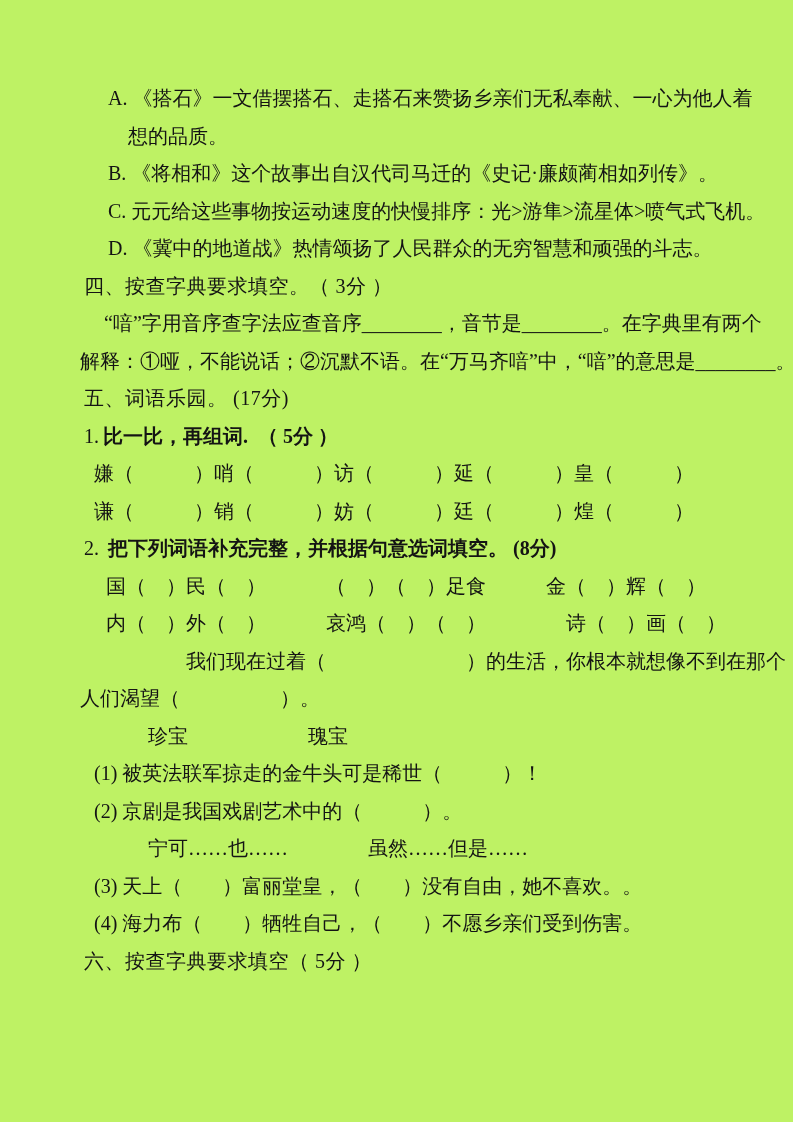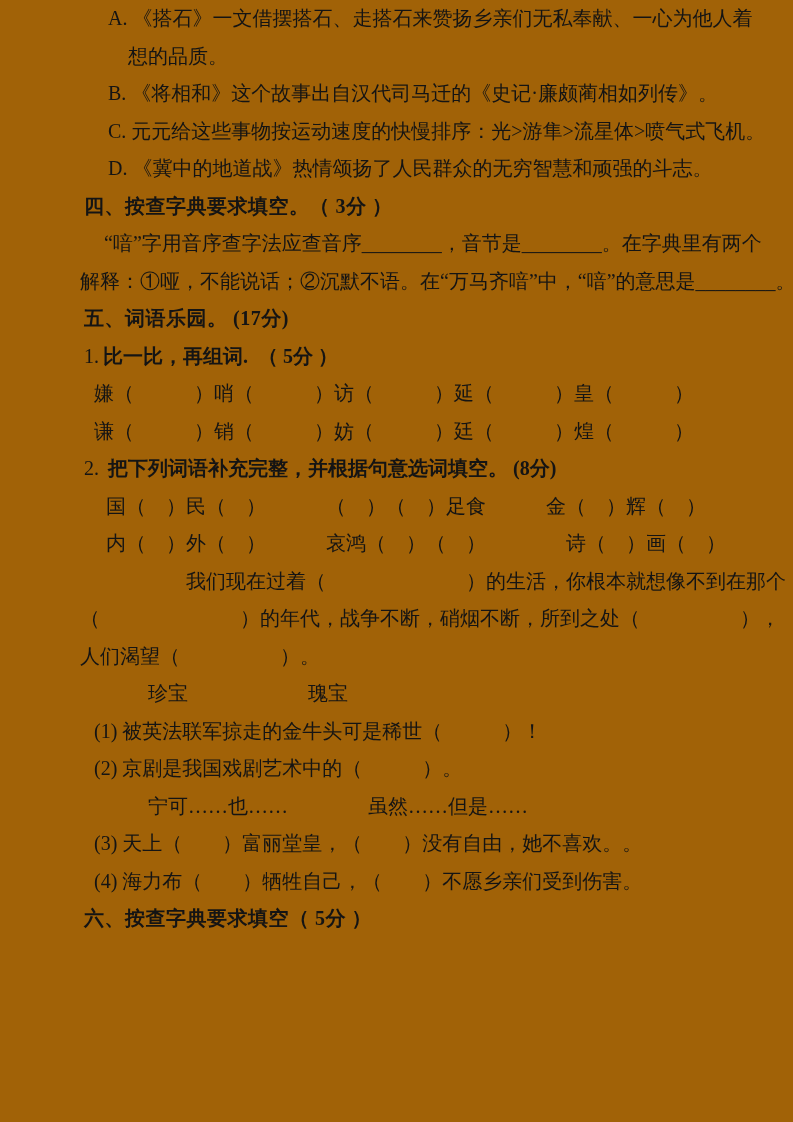--- a/index.html
+++ b/index.html
@@ -1,31 +1,32 @@
 <!DOCTYPE html>
 <html><head>
 <meta charset="utf-8">
 <style>
   html,body{margin:0;padding:0;background:#ffffff;}
   #page{
     position:relative;
     width:793px;height:1122px;
-    background:#a16207;
+    background:#bef264;
     color:#141414;
     font-family:"Liberation Serif","DejaVu Serif",serif;
     box-sizing:border-box;
+    padding-top:80px;
     overflow:hidden;
   }
   .line{
     height:37.5px;
     line-height:37.5px;
     font-size:20px;
     white-space:pre;
   }
-  .section{font-weight:bold;letter-spacing:0.5px;}
+  .section{font-weight:normal;letter-spacing:0.5px;}
   .flush{padding-left:84px;}
   .option{padding-left:108px;}
   .option-cont{padding-left:128px;}
   .item{padding-left:84px;font-weight:bold;}
   .item .prefix{font-weight:normal;padding-right:4px;}
   .char-row{padding-left:94px;}
   .idiom-row{padding-left:106px;}
   .para{padding-left:80px;}
   .para-first{padding-left:140px;margin-left:46px;}
   .words{padding-left:148px;}
@@ -45,21 +46,20 @@
     <div class="line flush"><span>　“喑”字用音序查字法应查音序________，音节是________。在字典里有两个</span></div>
     <div class="line para"><span>解释：①哑，不能说话；②沉默不语。在“万马齐喑”中，“喑”的意思是________。</span></div>
     <div class="line flush section"><span>五、词语乐园。 (17分)</span></div>
     <div class="line item"><span class="prefix">1.</span><span>比一比，再组词.  （ 5分 ）</span></div>
     <div class="line char-row"><span>嫌（　　　）哨（　　　）访（　　　）延（　　　）皇（　　　）</span></div>
     <div class="line char-row"><span>谦（　　　）销（　　　）妨（　　　）廷（　　　）煌（　　　）</span></div>
     <div class="line item"><span class="prefix">2.</span><span> 把下列词语补充完整，并根据句意选词填空。 (8分)</span></div>
     <div class="line idiom-row"><span>国（　）民（　）　　　（　）（　）足食　　　金（　）辉（　）</span></div>
     <div class="line idiom-row"><span>内（　）外（　）　　　哀鸿（　）（　）　　　　诗（　）画（　）</span></div>
     <div class="line para-first"><span>我们现在过着（　　　　　　　）的生活，你根本就想像不到在那个</span></div>
-    <div class="line para"><span>（　　　　　　　）的年代，战争不断，硝烟不断，所到之处（　　　　　），</span></div>
     <div class="line para"><span>人们渴望（　　　　　）。</span></div>
     <div class="line words"><span>珍宝　　　　　　瑰宝</span></div>
     <div class="line numbered"><span>(1) 被英法联军掠走的金牛头可是稀世（　　　）！</span></div>
     <div class="line numbered"><span>(2) 京剧是我国戏剧艺术中的（　　　）。</span></div>
     <div class="line conn"><span>宁可……也……　　　　虽然……但是……</span></div>
     <div class="line numbered"><span>(3) 天上（　　）富丽堂皇，（　　）没有自由，她不喜欢。。</span></div>
     <div class="line numbered"><span>(4) 海力布（　　）牺牲自己，（　　）不愿乡亲们受到伤害。</span></div>
     <div class="line flush section"><span>六、按查字典要求填空（ 5分 ）</span></div>
   </div>
 

